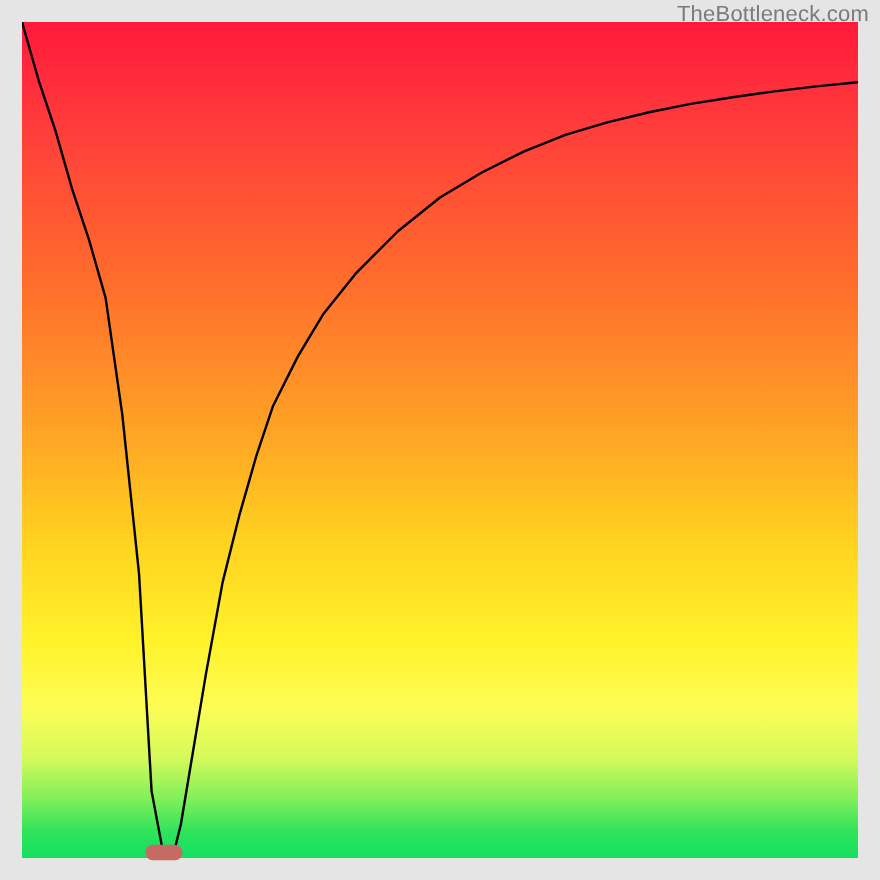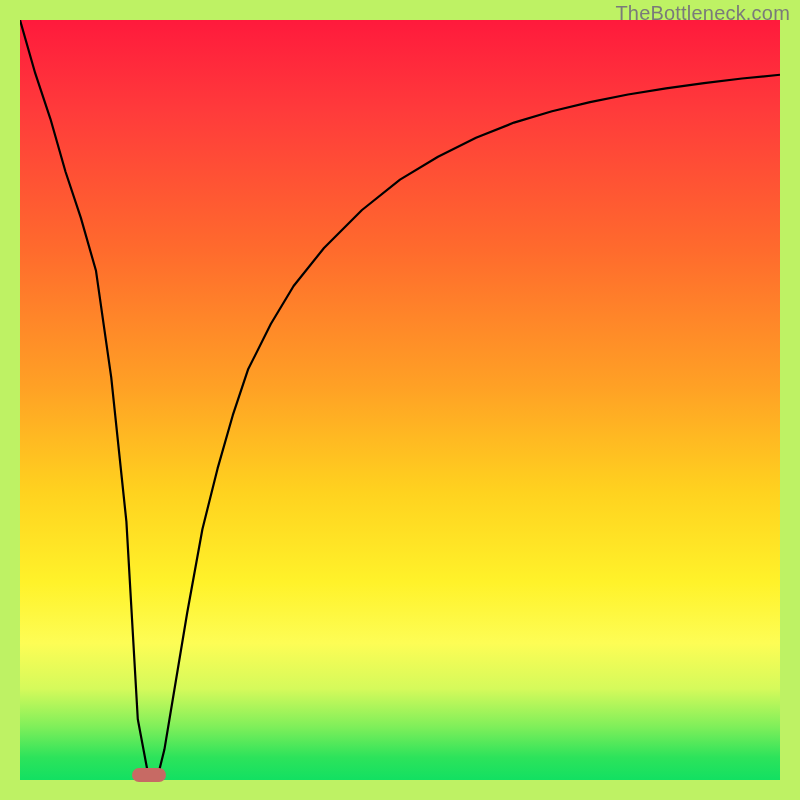--- a/index.html
+++ b/index.html
@@ -8,21 +8,21 @@
     width: 800px;
     height: 800px;
     background: #000;
     font-family: Arial, Helvetica, sans-serif;
     overflow: hidden;
   }
   .frame {
     position: relative;
     width: 800px;
     height: 800px;
-    background: #bef264;
+    background: #e5e5e5;
   }
   .plot {
     position: absolute;
     left: 20px;
     top: 20px;
     width: 760px;
     height: 760px;
     
     background: linear-gradient(to bottom,
       #ff1a3c 0%,

